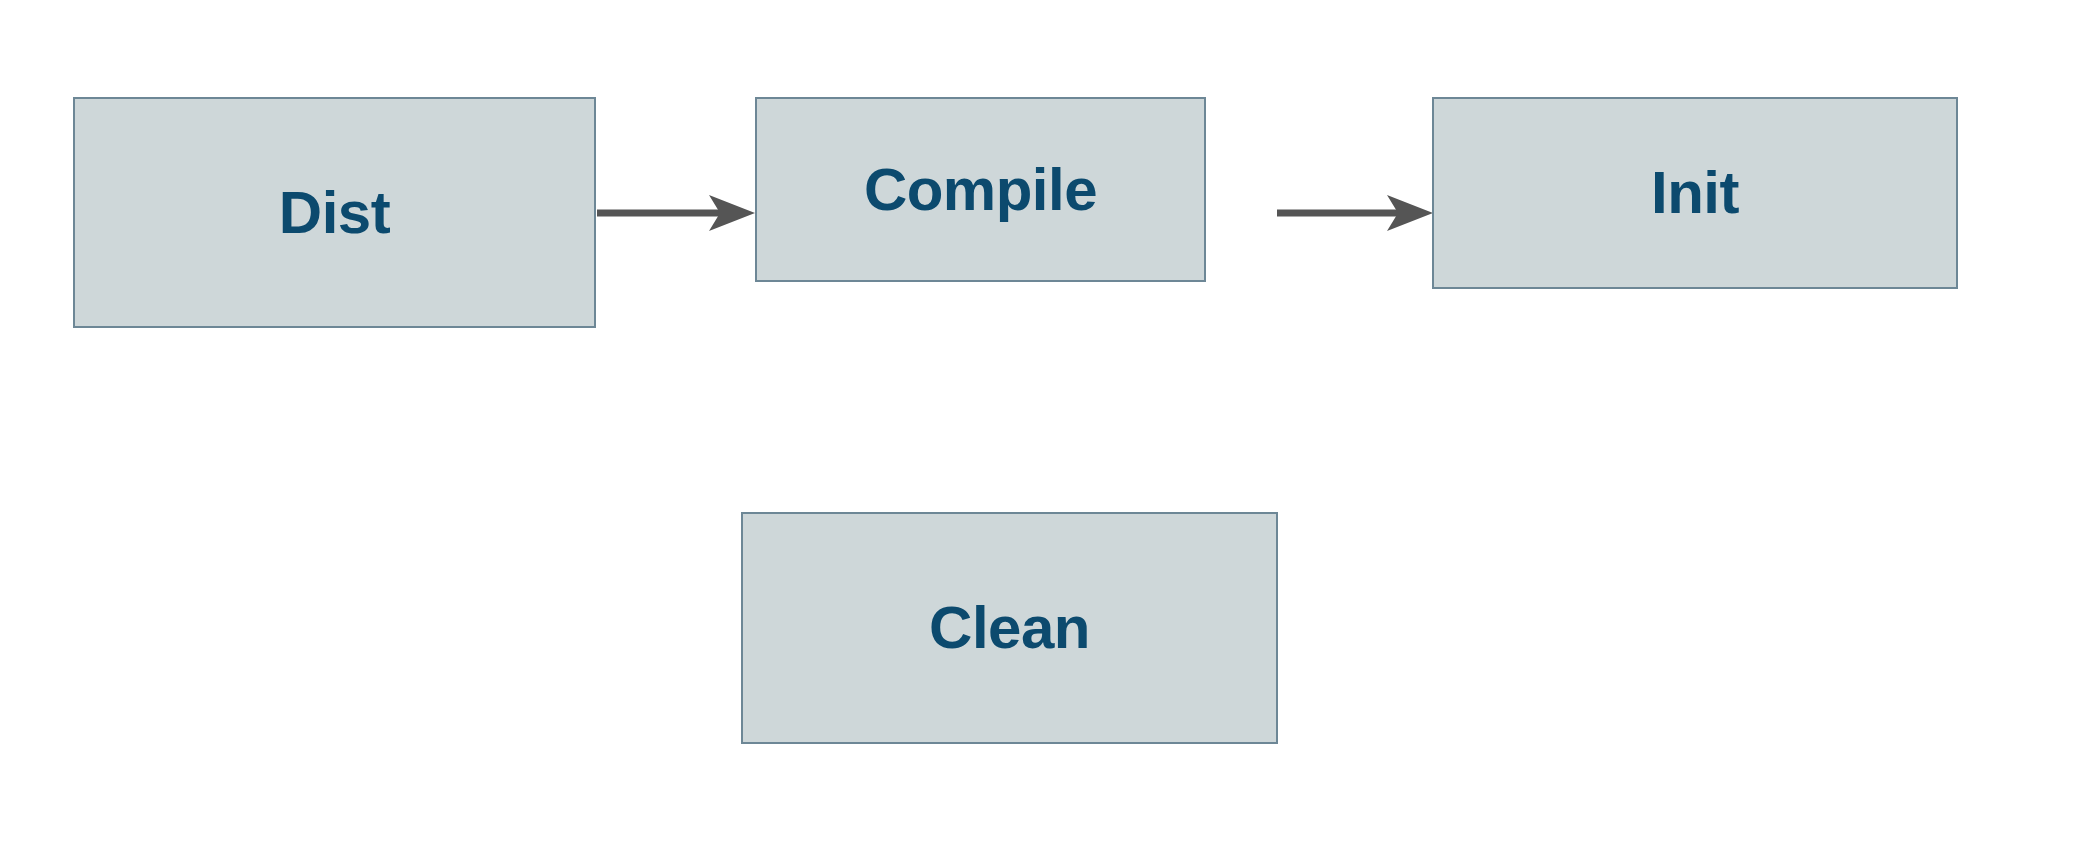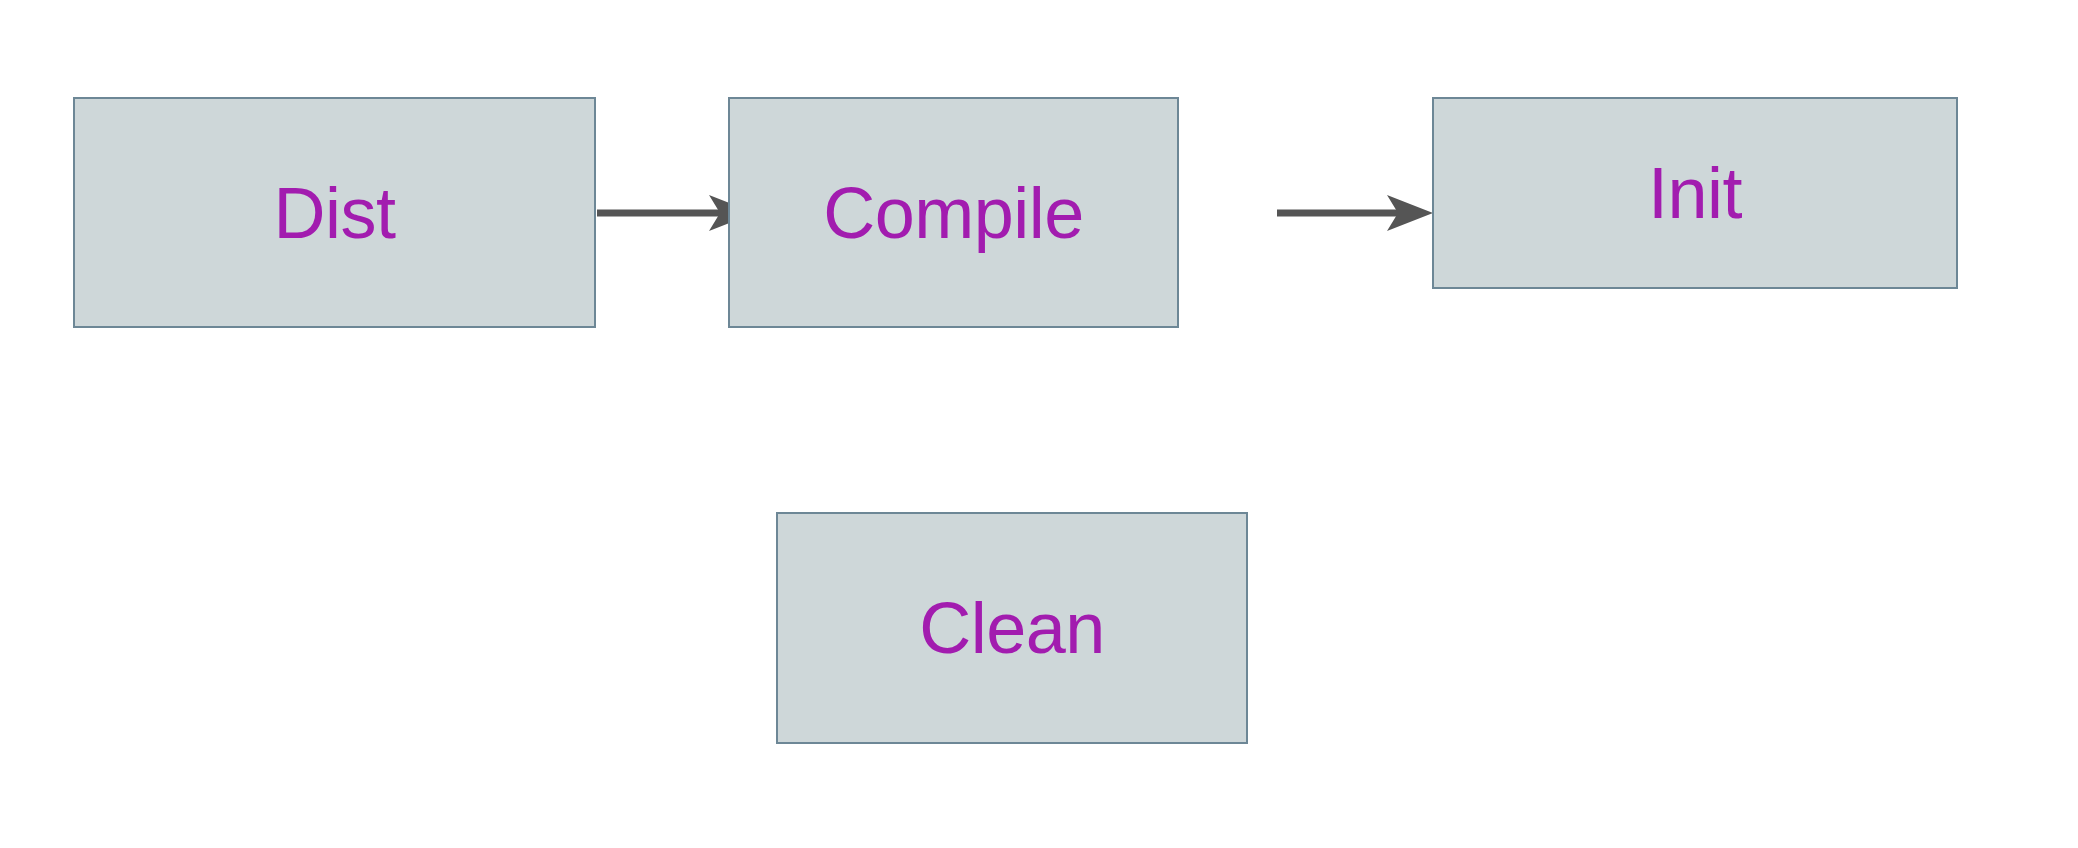--- a/index.html
+++ b/index.html
@@ -22,41 +22,41 @@
     position: absolute;
     box-sizing: border-box;
     background: #ced7d9;
     border: 2px solid #6d8796;
     display: flex;
     align-items: center;
     justify-content: center;
   }
   .node-label {
     font-family: "Liberation Sans", sans-serif;
-    font-size: 72px;
-    font-weight: 400;
-    color: #a21caf;
+    font-size: 60px;
+    font-weight: 700;
+    color: #0c4a6e;
     line-height: 1;
     letter-spacing: -0.5px;
     white-space: nowrap;
     user-select: none;
   }
   .edge {
     position: absolute;
     overflow: visible;
   }
   .edge svg {
     display: block;
     overflow: visible;
   }
   
   #node-dist    { left: 73px;   top: 97px;  width: 523px; height: 231px; }
-  #node-compile { left: 728px;  top: 97px;  width: 451px; height: 231px; }
+  #node-compile { left: 755px;  top: 97px;  width: 451px; height: 185px; }
   #node-init    { left: 1432px; top: 97px;  width: 526px; height: 192px; }
-  #node-clean   { left: 776px;  top: 512px; width: 472px; height: 232px; }
+  #node-clean   { left: 741px;  top: 512px; width: 537px; height: 232px; }
   
   #edge-dist-compile { left: 596px;  top: 190px; width: 162px; height: 46px; }
   #edge-compile-init { left: 1206px; top: 190px; width: 230px; height: 46px; }
 </style>
 </head>
 <body>
 
 <div id="canvas">
 
   <div class="node" id="node-dist">

